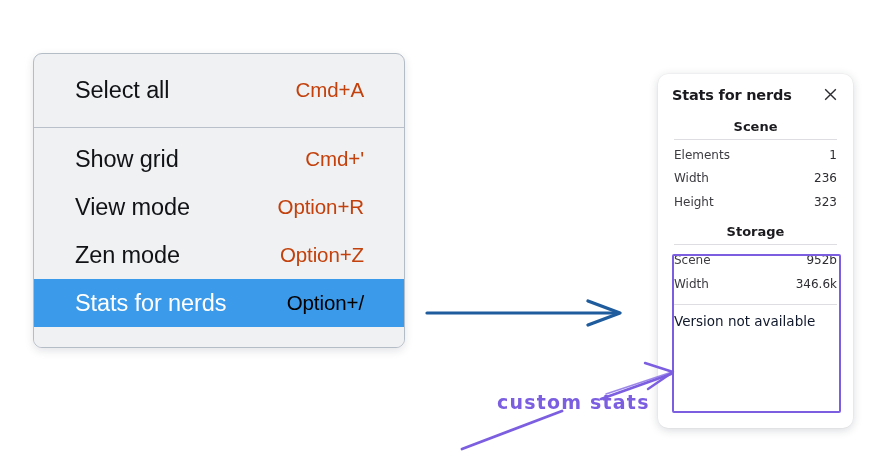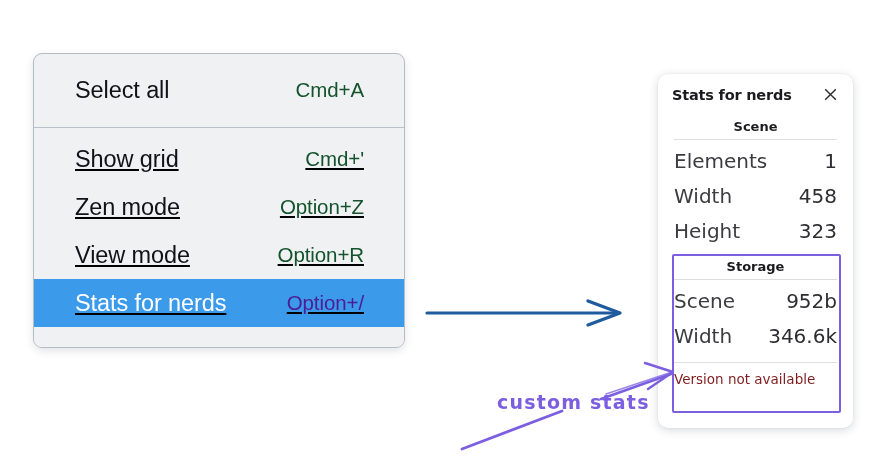--- a/index.html
+++ b/index.html
@@ -35,21 +35,20 @@
     box-sizing: border-box;
   }
   .menu-section {
     padding: 7px 0 8px 0;
   }
   .menu-section.sec-top {
     padding: 12px 0 13px 0;
   }
   .menu-section.sec-bottom {
     padding: 7px 0 0 0;
-    text-decoration: underline;
   }
   .menu-divider {
     height: 1px;
     background: #b9c0c9;
     width: 100%;
   }
   .menu-row {
     display: flex;
     align-items: center;
     justify-content: space-between;
@@ -59,29 +58,29 @@
     cursor: default;
   }
   .menu-row .mi-label {
     font-size: 23.5px;
     color: #101215;
     letter-spacing: -0.1px;
     white-space: nowrap;
   }
   .menu-row .mi-shortcut {
     font-size: 20.5px;
-    color: #14532d;
+    color: #c2410c;
     white-space: nowrap;
     letter-spacing: -0.1px;
   }
   .menu-row.is-selected {
     background: #3c9aea;
   }
   .menu-row.is-selected .mi-label { color: #ffffff; }
-  .menu-row.is-selected .mi-shortcut { color: #4c1d95; }
+  .menu-row.is-selected .mi-shortcut { color: #000000; }
   .menu-tail {
     height: 20px;
     background: #f0f1f3;
   }
 
   
   #stats-panel {
     position: absolute;
     left: 658px;
     top: 74px;
@@ -121,29 +120,29 @@
   }
   .hr {
     height: 1px;
     background: #dedee2;
     margin: 0 2px 4px 2px;
   }
   .stat-row {
     display: flex;
     justify-content: space-between;
     align-items: baseline;
-    font-size: 20px;
+    font-size: 12px;
     color: #3b3b40;
     padding: 3px 2px;
     line-height: 1.45;
   }
   .stat-row .sv { color: #2d2d32; }
   .single-row {
     font-size: 13.5px;
-    color: #7f1d1d;
+    color: #0f172a;
     padding: 4px 2px 2px 2px;
   }
   .spacer-sm { height: 8px; }
 
   
   #custom-stats-highlight {
     position: absolute;
     left: 672px;
     top: 254px;
     width: 169px;
@@ -188,26 +187,26 @@
     </div>
 
     <div class="menu-divider"></div>
 
     <div class="menu-section sec-bottom">
       <div class="menu-row">
         <span class="mi-label">Show grid</span>
         <span class="mi-shortcut">Cmd+'</span>
       </div>
       <div class="menu-row">
+        <span class="mi-label">View mode</span>
+        <span class="mi-shortcut">Option+R</span>
+      </div>
+      <div class="menu-row">
         <span class="mi-label">Zen mode</span>
         <span class="mi-shortcut">Option+Z</span>
-      </div>
-      <div class="menu-row">
-        <span class="mi-label">View mode</span>
-        <span class="mi-shortcut">Option+R</span>
       </div>
       <div class="menu-row is-selected">
         <span class="mi-label">Stats for nerds</span>
         <span class="mi-shortcut">Option+/</span>
       </div>
       <div class="menu-tail"></div>
     </div>
 
   </div>
 
@@ -222,21 +221,21 @@
 
     <div>
       <div class="group-title">Scene</div>
       <div class="hr"></div>
       <div class="stat-row">
         <span class="sl">Elements</span>
         <span class="sv">1</span>
       </div>
       <div class="stat-row">
         <span class="sl">Width</span>
-        <span class="sv">458</span>
+        <span class="sv">236</span>
       </div>
       <div class="stat-row">
         <span class="sl">Height</span>
         <span class="sv">323</span>
       </div>
     </div>
 
     <div class="spacer-sm"></div>
 
     <div>

